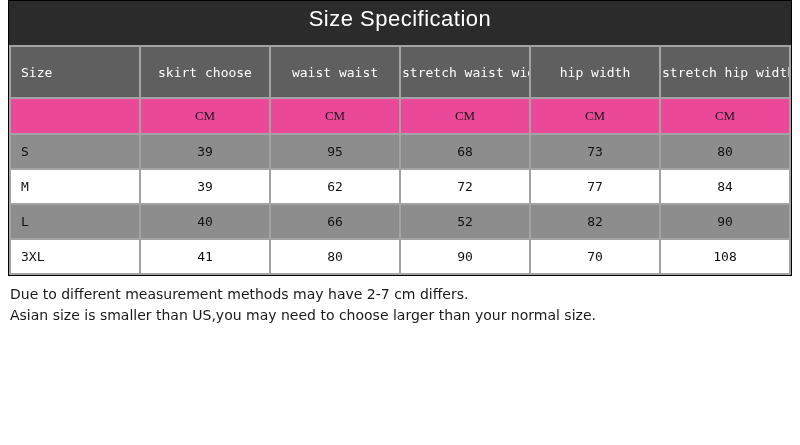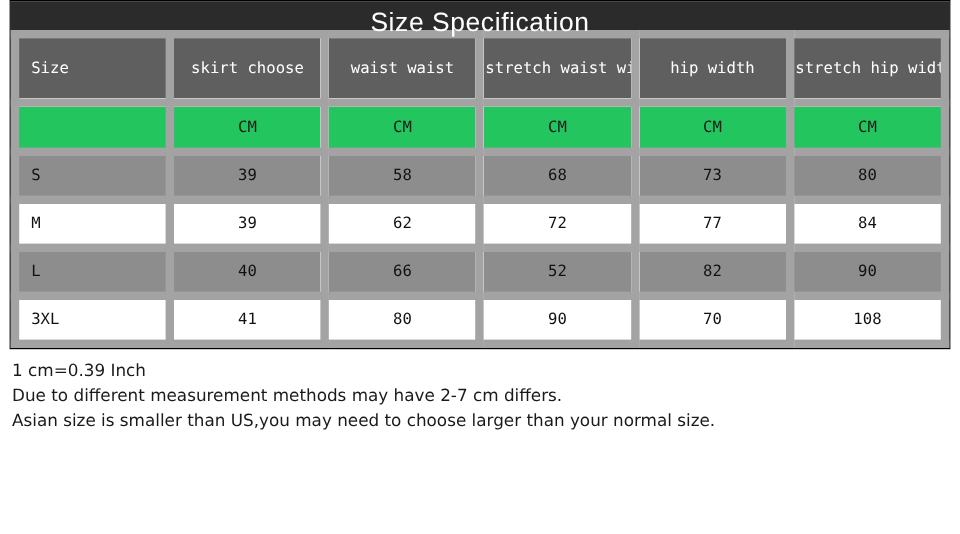--- a/index.html
+++ b/index.html
@@ -87,36 +87,36 @@
 
   
   .chart {
     position: relative;
     margin: 0 8px;
     width: 784px;
     border: 1px solid #000000;
     box-sizing: border-box;
   }
   .spec-title {
-    height: 24px;
+    height: 44px;
     line-height: 36px;
     text-align: center;
     background: #2b2b2b;
     color: #ffffff;
     font-family: "Liberation Sans", sans-serif;
     font-size: 22px;
     letter-spacing: 0.5px;
   }
   table {
     border-collapse: collapse;
     width: 100%;
     table-layout: fixed;
   }
   table td {
-    border: 7px solid #a3a3a3;
+    border: 2px solid #a3a3a3;
     font-family: "DejaVu Sans Mono", monospace;
     font-size: 13px;
     color: #1a1a1a;
     height: 31px;
     text-align: center;
     vertical-align: middle;
     overflow: hidden;
     white-space: nowrap;
   }
   tr.head td {
@@ -127,22 +127,23 @@
   }
   tr.head td.first {
     text-align: left;
     padding-left: 10px;
   }
   td.first {
     text-align: left;
     padding-left: 10px;
   }
   tr.unit td {
-    background: #22c55e;
+    background: #ec4899;
     height: 32px;
+    font-family: Liberation Serif, serif;
   }
   tr.r-dark td {
     background: #8d8d8d;
     color: #111111;
   }
   tr.r-light td {
     background: #ffffff;
     color: #111111;
   }
 
@@ -181,21 +182,21 @@
           <td>CM</td>
           <td>CM</td>
           <td>CM</td>
           <td>CM</td>
           <td>CM</td>
         </tr>
 
         <tr class="r-dark">
           <td class="first">S</td>
           <td>39</td>
-          <td>58</td>
+          <td>95</td>
           <td>68</td>
           <td>73</td>
           <td>80</td>
         </tr>
         <tr class="r-light">
           <td class="first">M</td>
           <td>39</td>
           <td>62</td>
           <td>72</td>
           <td>77</td>
@@ -215,18 +216,17 @@
           <td>80</td>
           <td>90</td>
           <td>70</td>
           <td>108</td>
         </tr>
       </tbody>
     </table>
   </div>
 
   <div class="notes">
-    <div>1 cm=0.39 Inch</div>
     <div>Due to different measurement methods may have 2-7 cm differs.</div>
     <div>Asian size is smaller than US,you may need to choose larger than your normal size.</div>
   </div>
 
 </div>
 
 </body></html>

